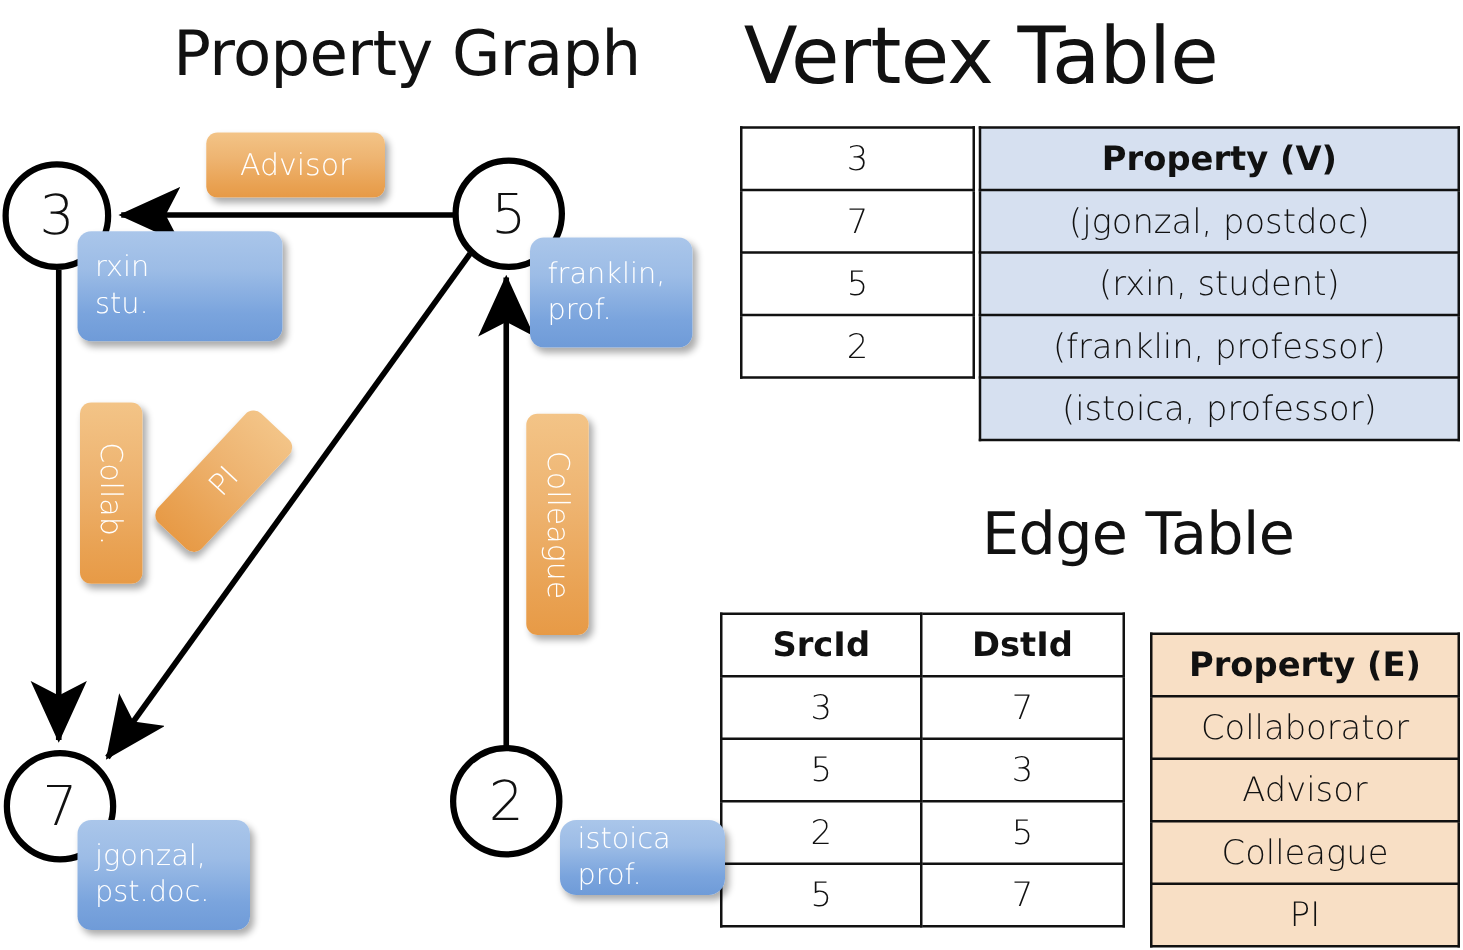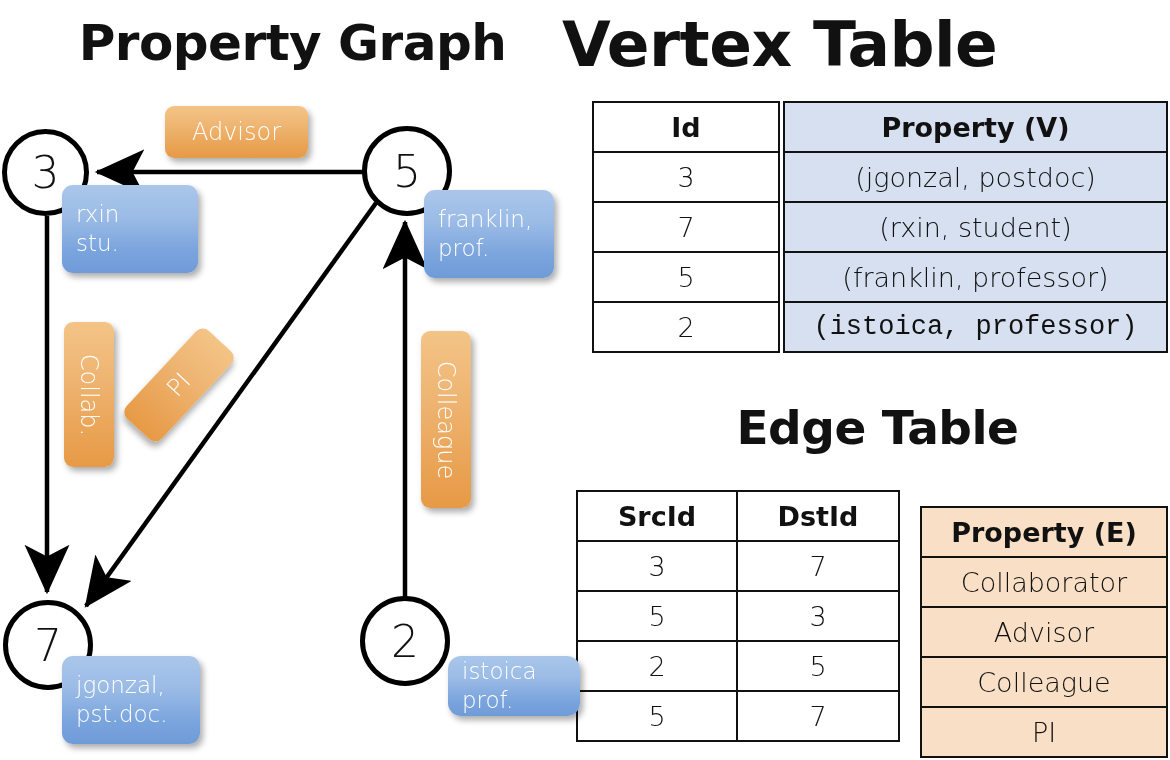--- a/index.html
+++ b/index.html
@@ -5,24 +5,25 @@
   html,body{margin:0;padding:0;background:#fff;}
   body{width:1170px;height:760px;position:relative;overflow:hidden;
        font-family:"Liberation Sans","DejaVu Sans",sans-serif;color:#000;}
 
   .abs{position:absolute;}
 
   
   .heading{
     position:absolute;
     font-family:"DejaVu Sans","Liberation Sans",sans-serif;
-    font-weight:700;
+    font-weight:400;
     color:#111;
     white-space:nowrap;
     letter-spacing:-0.5px;
+    padding-left:33px;
   }
   #title-property-graph{left:0;top:14px;width:585px;text-align:center;font-size:50px;}
   #title-vertex-table{left:562px;top:8px;width:585px;font-size:63px;}
   #title-edge-table{left:585px;top:400px;width:585px;text-align:center;font-size:47px;}
 
   
   #graph-svg{position:absolute;left:0;top:0;width:585px;height:760px;}
 
   
   .node{
@@ -106,21 +107,21 @@
 <div class="node" style="left:362px;top:126px;width:90px;height:90px;">
   <span>5</span>
 </div>
 <div class="node" style="left:3px;top:600px;width:90px;height:90px;">
   <span>7</span>
 </div>
 <div class="node" style="left:360px;top:596px;width:90px;height:90px;">
   <span>2</span>
 </div>
 
-<div class="pbox" style="left:62px;top:185px;width:136px;height:88px;">
+<div class="pbox" style="left:62px;top:185px;width:164px;height:88px;">
   <div>rxin</div>
   <div>stu.</div>
 </div>
 
 <div class="pbox" style="left:424px;top:190px;width:130px;height:88px;">
   <div>franklin,</div>
   <div>prof.</div>
 </div>
 
 <div class="pbox" style="left:62px;top:656px;width:138px;height:88px;">
@@ -145,23 +146,20 @@
   <span>PI</span>
 </div>
 
 <div class="obox vert" style="left:421px;top:331px;width:50px;height:177px;">
   <span>Colleague</span>
 </div>
 
 <table class="gt abs" id="vertex-left">
   <tbody>
     <tr>
-      <td class="hdr" style="width:184px;">Id</td>
-    </tr>
-    <tr>
       <td style="width:184px;">3</td>
     </tr>
     <tr>
       <td style="width:184px;">7</td>
     </tr>
     <tr>
       <td style="width:184px;">5</td>
     </tr>
     <tr>
       <td style="width:184px;">2</td>
@@ -177,21 +175,21 @@
     <tr>
       <td class="blue" style="width:381px;">(jgonzal, postdoc)</td>
     </tr>
     <tr>
       <td class="blue" style="width:381px;">(rxin, student)</td>
     </tr>
     <tr>
       <td class="blue" style="width:381px;">(franklin, professor)</td>
     </tr>
     <tr>
-      <td class="blue" style="width:381px;font-family:Liberation Mono, monospace;">(istoica, professor)</td>
+      <td class="blue" style="width:381px;">(istoica, professor)</td>
     </tr>
   </tbody>
 </table>
 
 <table class="gt abs" id="edge-left">
   <tbody>
     <tr>
       <td class="hdr" style="width:158px;">SrcId</td>
       <td class="hdr" style="width:160px;">DstId</td>
     </tr>

